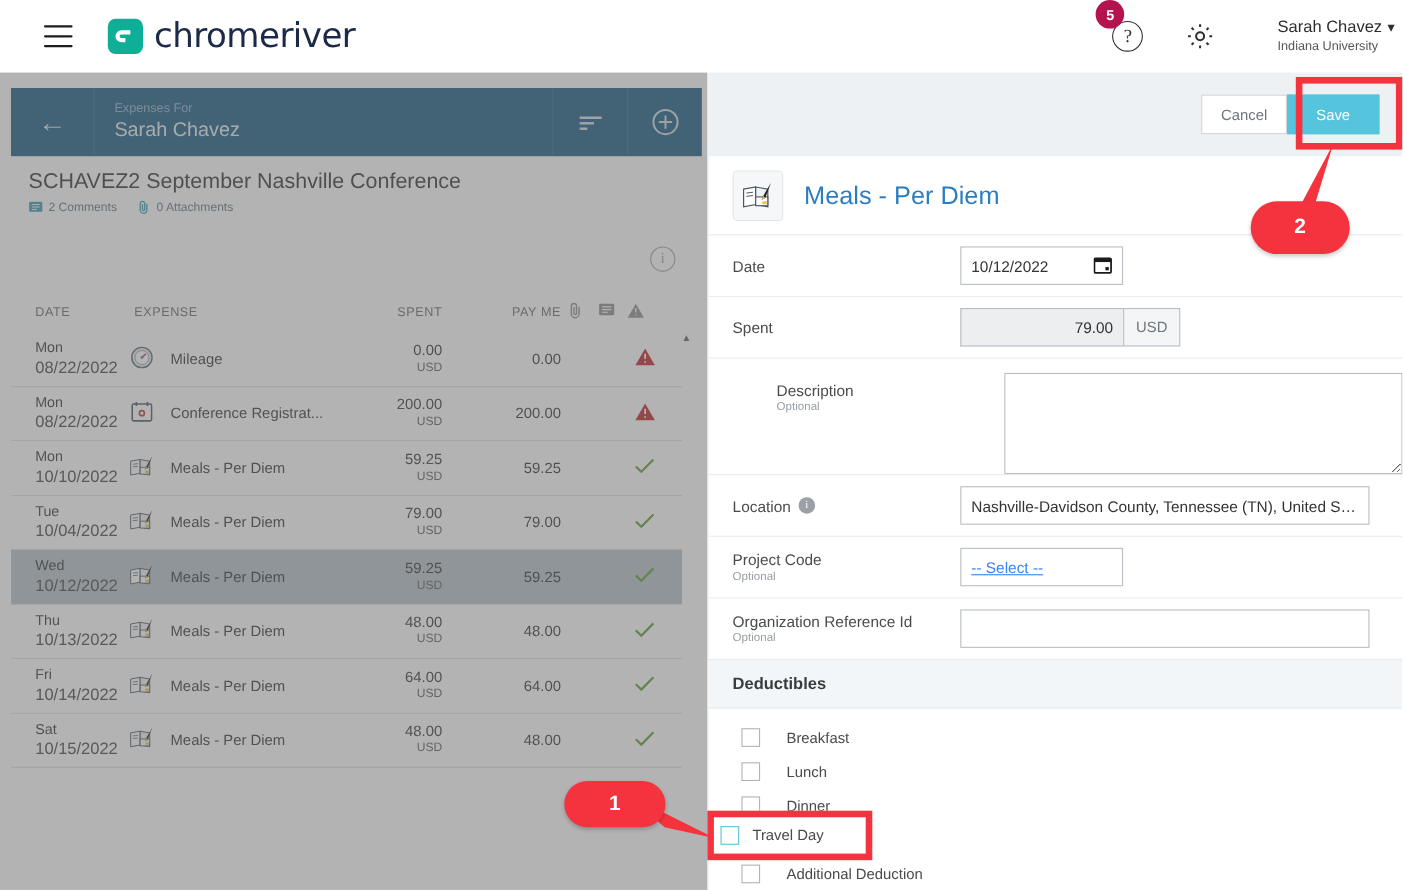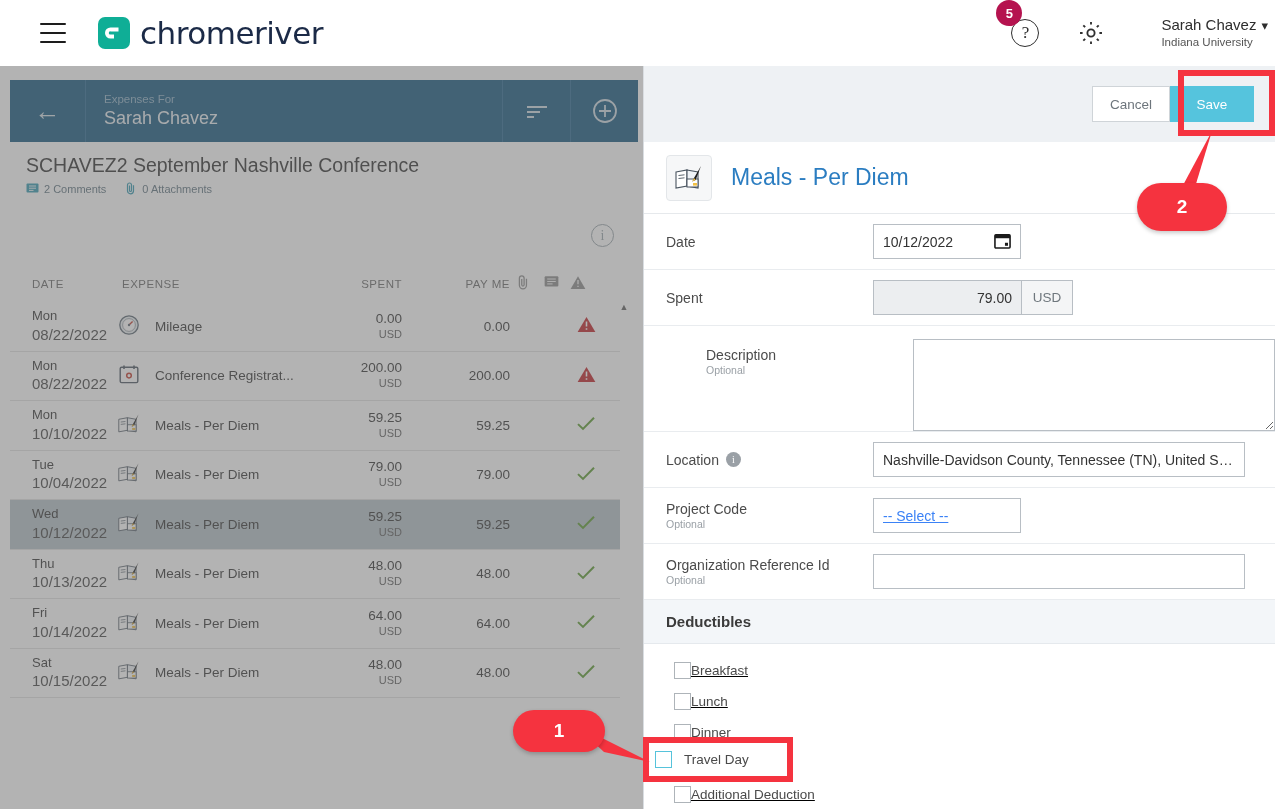--- a/index.html
+++ b/index.html
@@ -201,22 +201,22 @@
   .inp-proj { width: 148px; color: #3b82f6; text-decoration: underline; }
   .inp-org { width: 372px; }
 
   .sect-head {
     background: #f3f6f9; height: 44px; display: flex; align-items: center;
     padding-left: 22px; font-size: 15px; font-weight: bold; color: #3b3b3b;
     border-bottom: 1px solid #e5e9ed;
   }
   .chk-list { padding: 14px 0 0 30px; }
   .chk-item {
-    display: flex; align-items: center; gap: 0; height: 24px;
-    margin-bottom: 7px; cursor: pointer; text-decoration: underline;
+    display: flex; align-items: center; gap: 24px; height: 24px;
+    margin-bottom: 7px; cursor: pointer;
   }
   .chk-box {
     width: 17px; height: 17px; border: 1.5px solid #aeb4b9; background: #fff;
     flex-shrink: 0;
   }
   .chk-box.teal { border-color: #56c3db; }
   .chk-lbl { font-size: 13.5px; color: #4a4a4a; }
 
   
   .hl {

